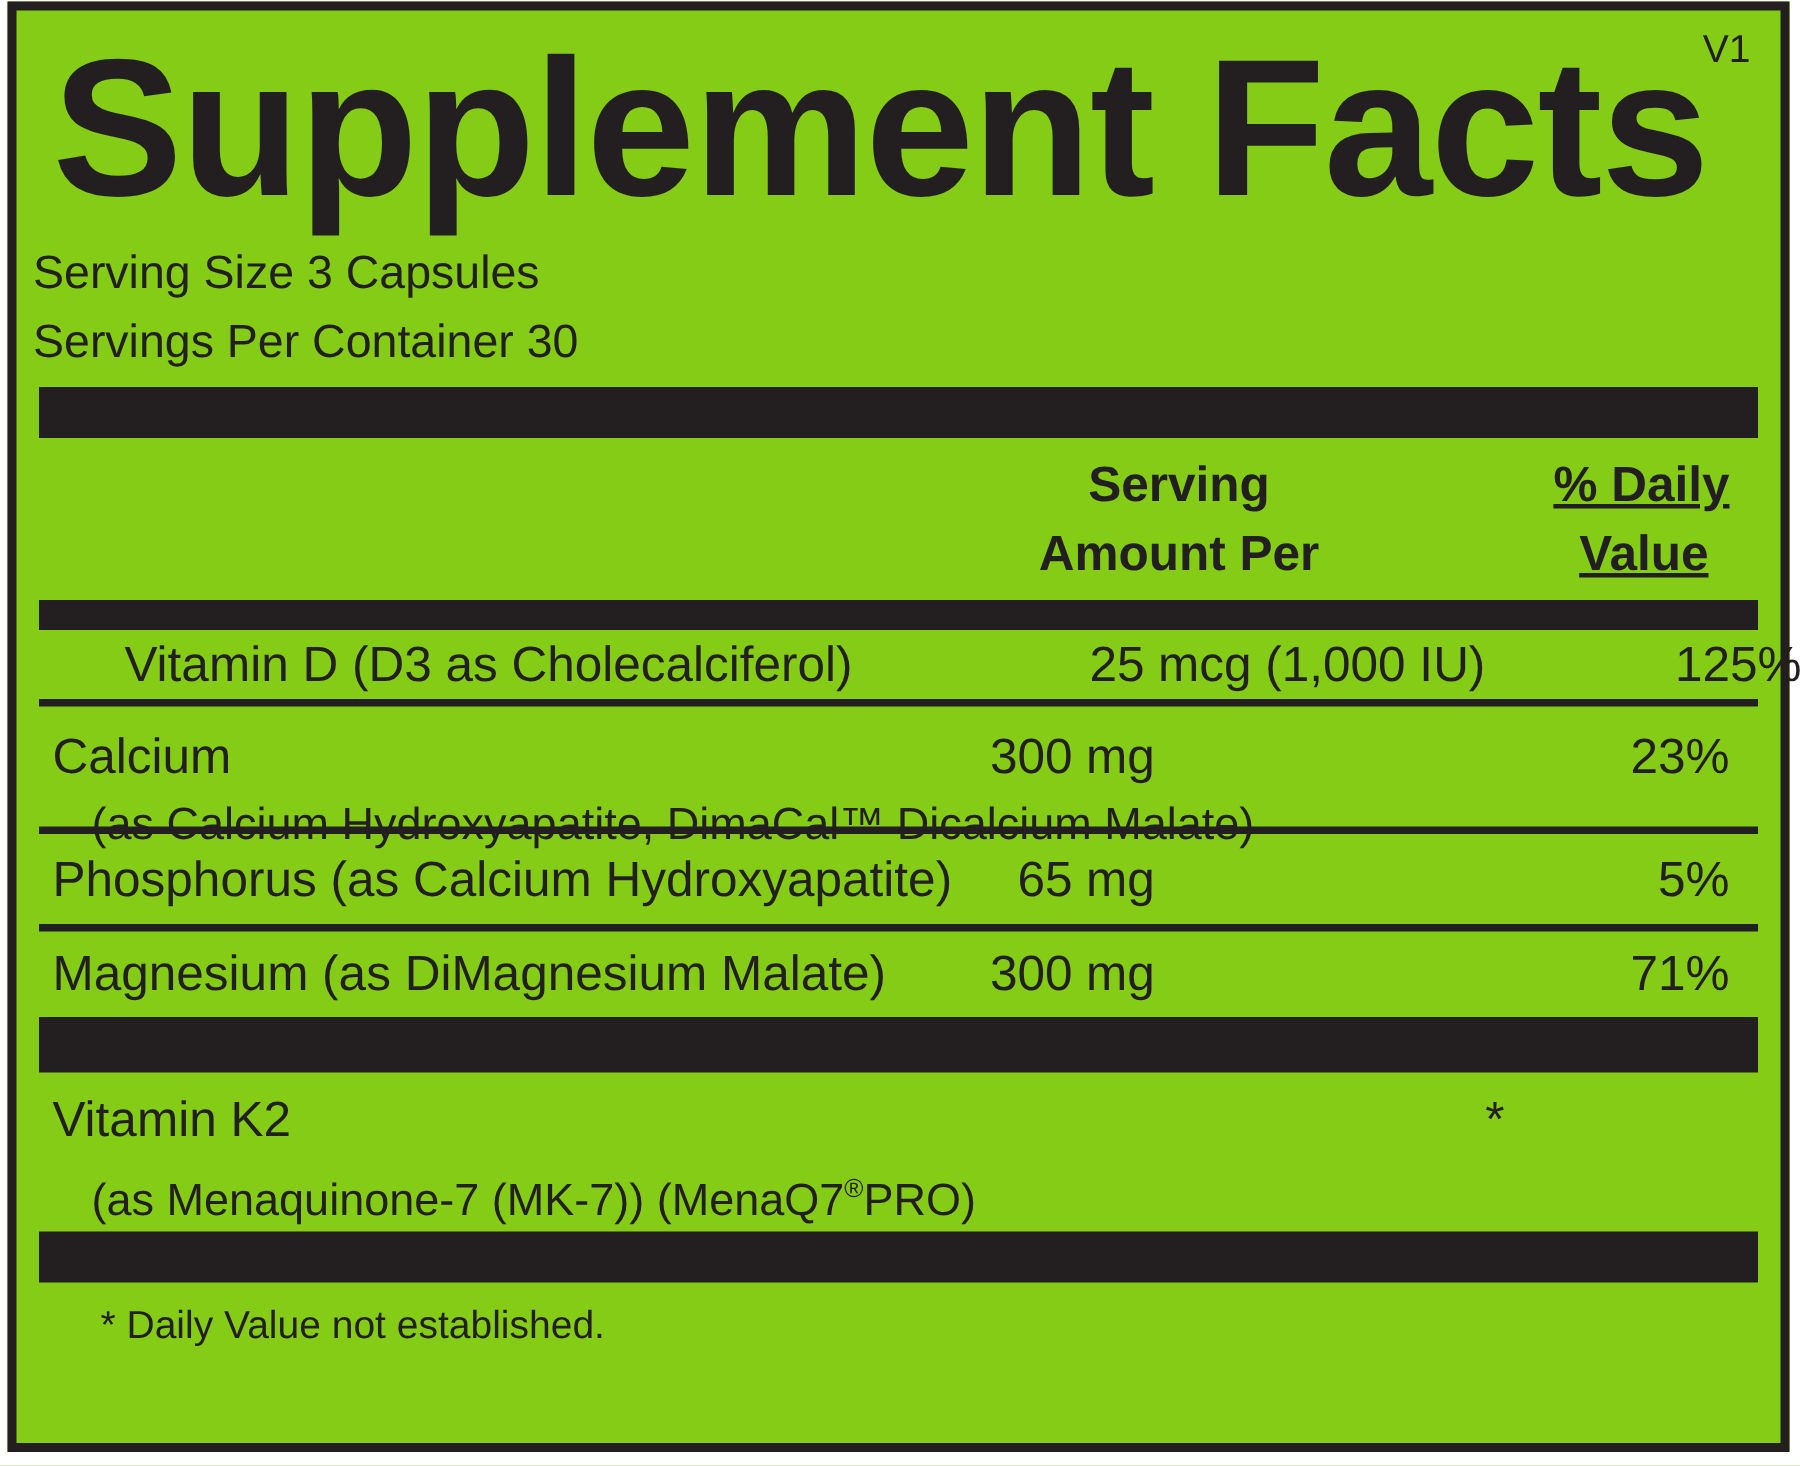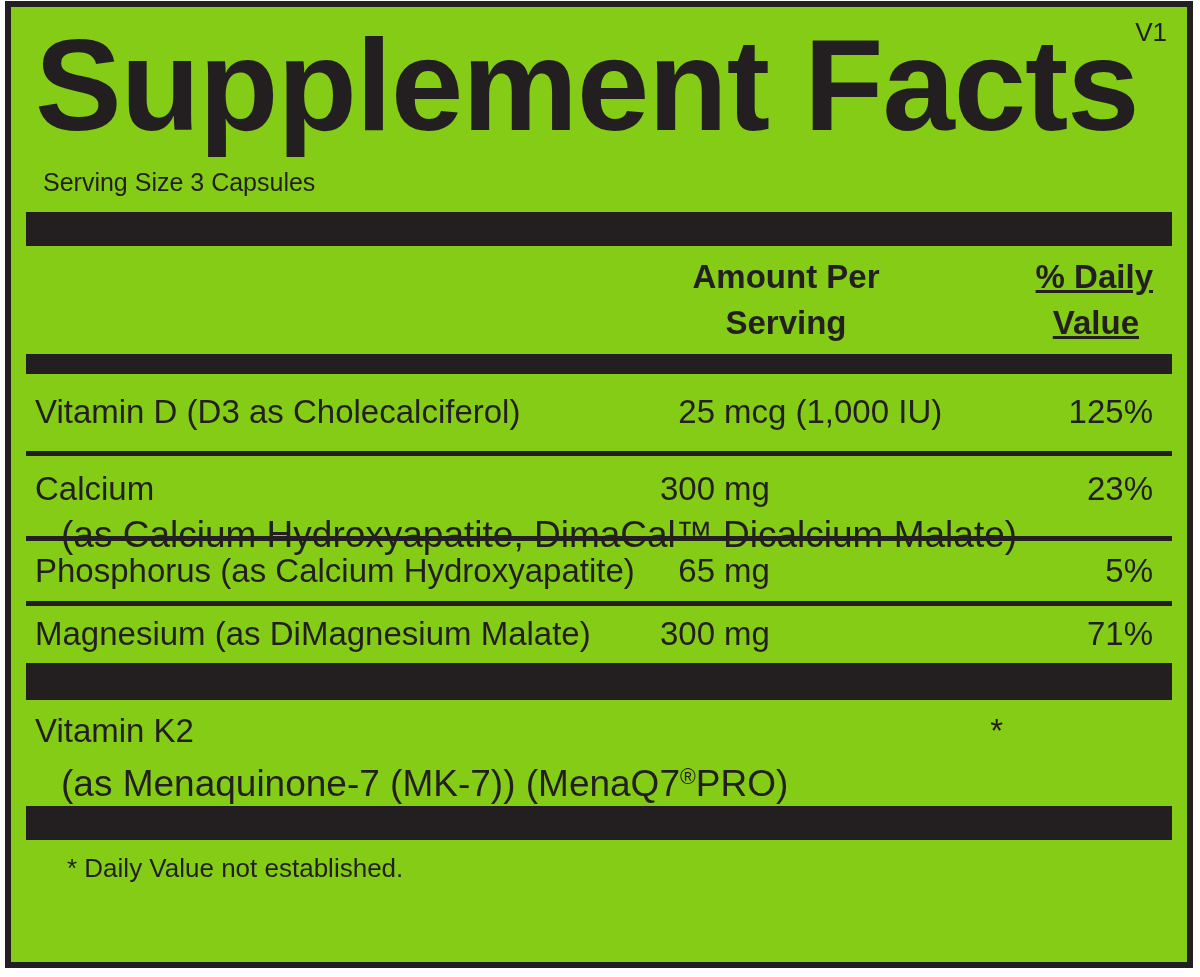--- a/index.html
+++ b/index.html
@@ -26,22 +26,22 @@
   }
   .title {
     margin: 10px 18px 0 24px;
     font-size: 130px;
     font-weight: bold;
     line-height: 1.05;
     letter-spacing: -1px;
     white-space: nowrap;
   }
   .sub-head {
-    margin: 6px 34px 0 32px;
-    font-size: 25px;
+    margin: 6px 34px 0 11px;
+    font-size: 31px;
     line-height: 40px;
   }
   .sub-head.first { margin-top: 8px; }
   .bar {
     margin: 0 15px;
     background: var(--ink);
   }
   .bar.b1 { height: 34px; margin-top: 10px; }
   .bar.b2 { height: 20px; }
   .bar.b3 { height: 37px; }
@@ -62,34 +62,34 @@
     padding-top: 8px;
     padding-bottom: 8px;
     font-weight: bold;
     line-height: 46px;
   }
   .header-amount { text-align: center; padding-right: 56px; }
   .header-dv { text-align: right; text-decoration: underline; }
   .header-dv .l2 { padding-right: 14px; }
   .row-line { line-height: 46px; align-items: center; }
   .row-line.single { align-content: center; }
-  .r-vitd { height: 77px; }
+  .r-vitd { height: 46px; margin-left: 48px; }
   .r-phos { height: 60px; }
   .r-mag  { height: 57px; }
   .rowblock.calcium { height: 80px; padding-top: 10px; }
   .rowblock.vitk2   { height: 106px; padding-top: 8px; }
   .name { white-space: nowrap; overflow: visible; }
   .amount { display: flex; white-space: nowrap; }
   .amount .num { width: 90px; text-align: right; }
   .amount .unit { margin-left: 9px; }
   .pct { text-align: right; }
   .subline {
     padding-left: 50px;
     padding-right: 34px;
-    font-size: 37px;
+    font-size: 30px;
     line-height: 46px;
     white-space: nowrap;
   } 
   .sup-reg {
     font-size: 58%;
     vertical-align: 12px;
     letter-spacing: 0;
   }
   .footnote {
     height: 58px;
@@ -103,28 +103,29 @@
 </head>
 <body>
 
 <div class="label">
 
   <div class="v1">V1</div>
 
   <h1 class="title">Supplement Facts</h1>
 
   <div class="sub-head first">Serving Size 3 Capsules</div>
+  <div class="sub-head">Servings Per Container 30</div>
 
   <div class="bar b1"></div>
 
   <div class="grid header-row">
     <div class="name"></div>
     <div class="header-amount">
+      <div>Serving</div>
       <div>Amount Per</div>
-      <div>Serving</div>
     </div>
     <div class="header-dv">
       <div class="l1">% Daily</div>
       <div class="l2">Value</div>
     </div>
   </div>
 
   <div class="bar b2"></div>
 
   <div class="grid row-line single r-vitd">

